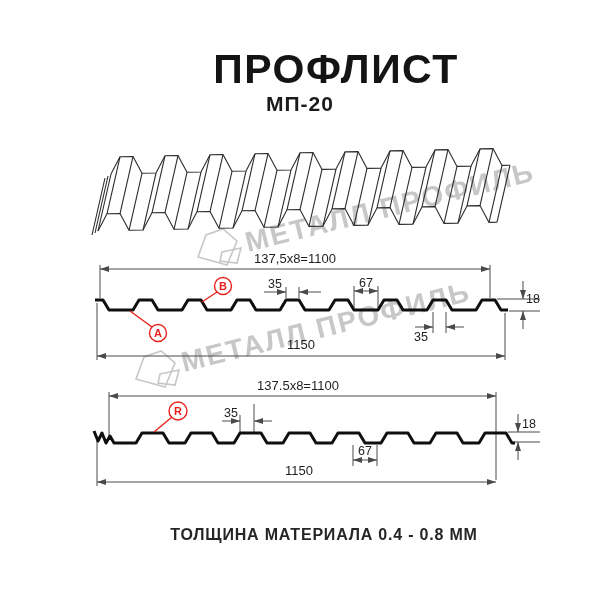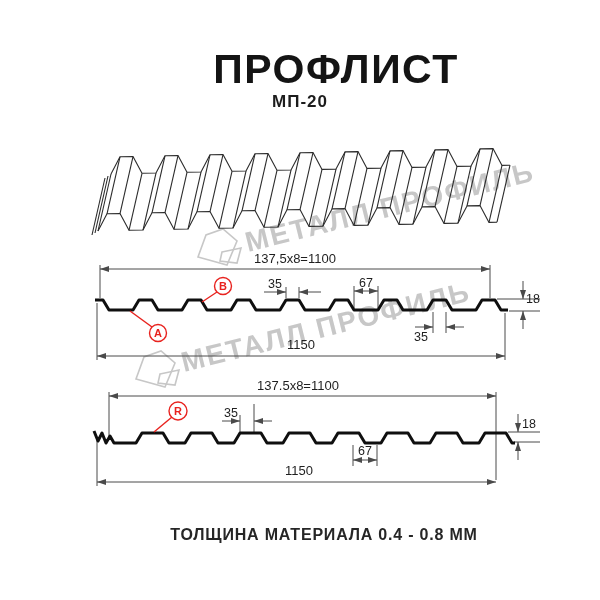--- a/index.html
+++ b/index.html
@@ -1,21 +1,21 @@
 <!DOCTYPE html>
 <html><head>
 <meta charset="utf-8">
 <style>
   html,body{margin:0;padding:0;background:#ffffff;}
   .page{position:relative;width:600px;height:600px;background:#fff;overflow:hidden;
         font-family:"Liberation Sans", sans-serif;}
   .title{position:absolute;top:46px;left:0;width:600px;text-align:center;
          font-size:41px;font-weight:800;letter-spacing:1.5px;color:#141414;padding-left:36px;}
   .subtitle{position:absolute;top:92px;left:0;width:600px;text-align:center;
-         font-size:17px;font-weight:600;letter-spacing:1px;color:#1c1c1c;}
+         font-size:21px;font-weight:600;letter-spacing:1px;color:#1c1c1c;}
   .footer{position:absolute;top:526px;left:0;width:600px;text-align:center;
          font-size:16px;font-weight:600;letter-spacing:0.8px;color:#262626;padding-left:24px;}
   svg{position:absolute;left:0;top:0;}
   .profile{fill:none;stroke:#0f0f0f;stroke-width:3;stroke-linejoin:round;}
   .dim{stroke:#4a4a4a;stroke-width:1;fill:none;}
   .dimfill{fill:#4a4a4a;stroke:none;}
   .dimtext{fill:#1f1f1f;font-size:13px;font-family:"Liberation Sans",sans-serif;}
   .small{font-size:12.5px;}
   .sheet{fill:none;stroke:#2c2c2c;stroke-width:1.1;stroke-linejoin:round;}
   .wm{fill:none;stroke:#c7c7c7;stroke-width:1.6;}

